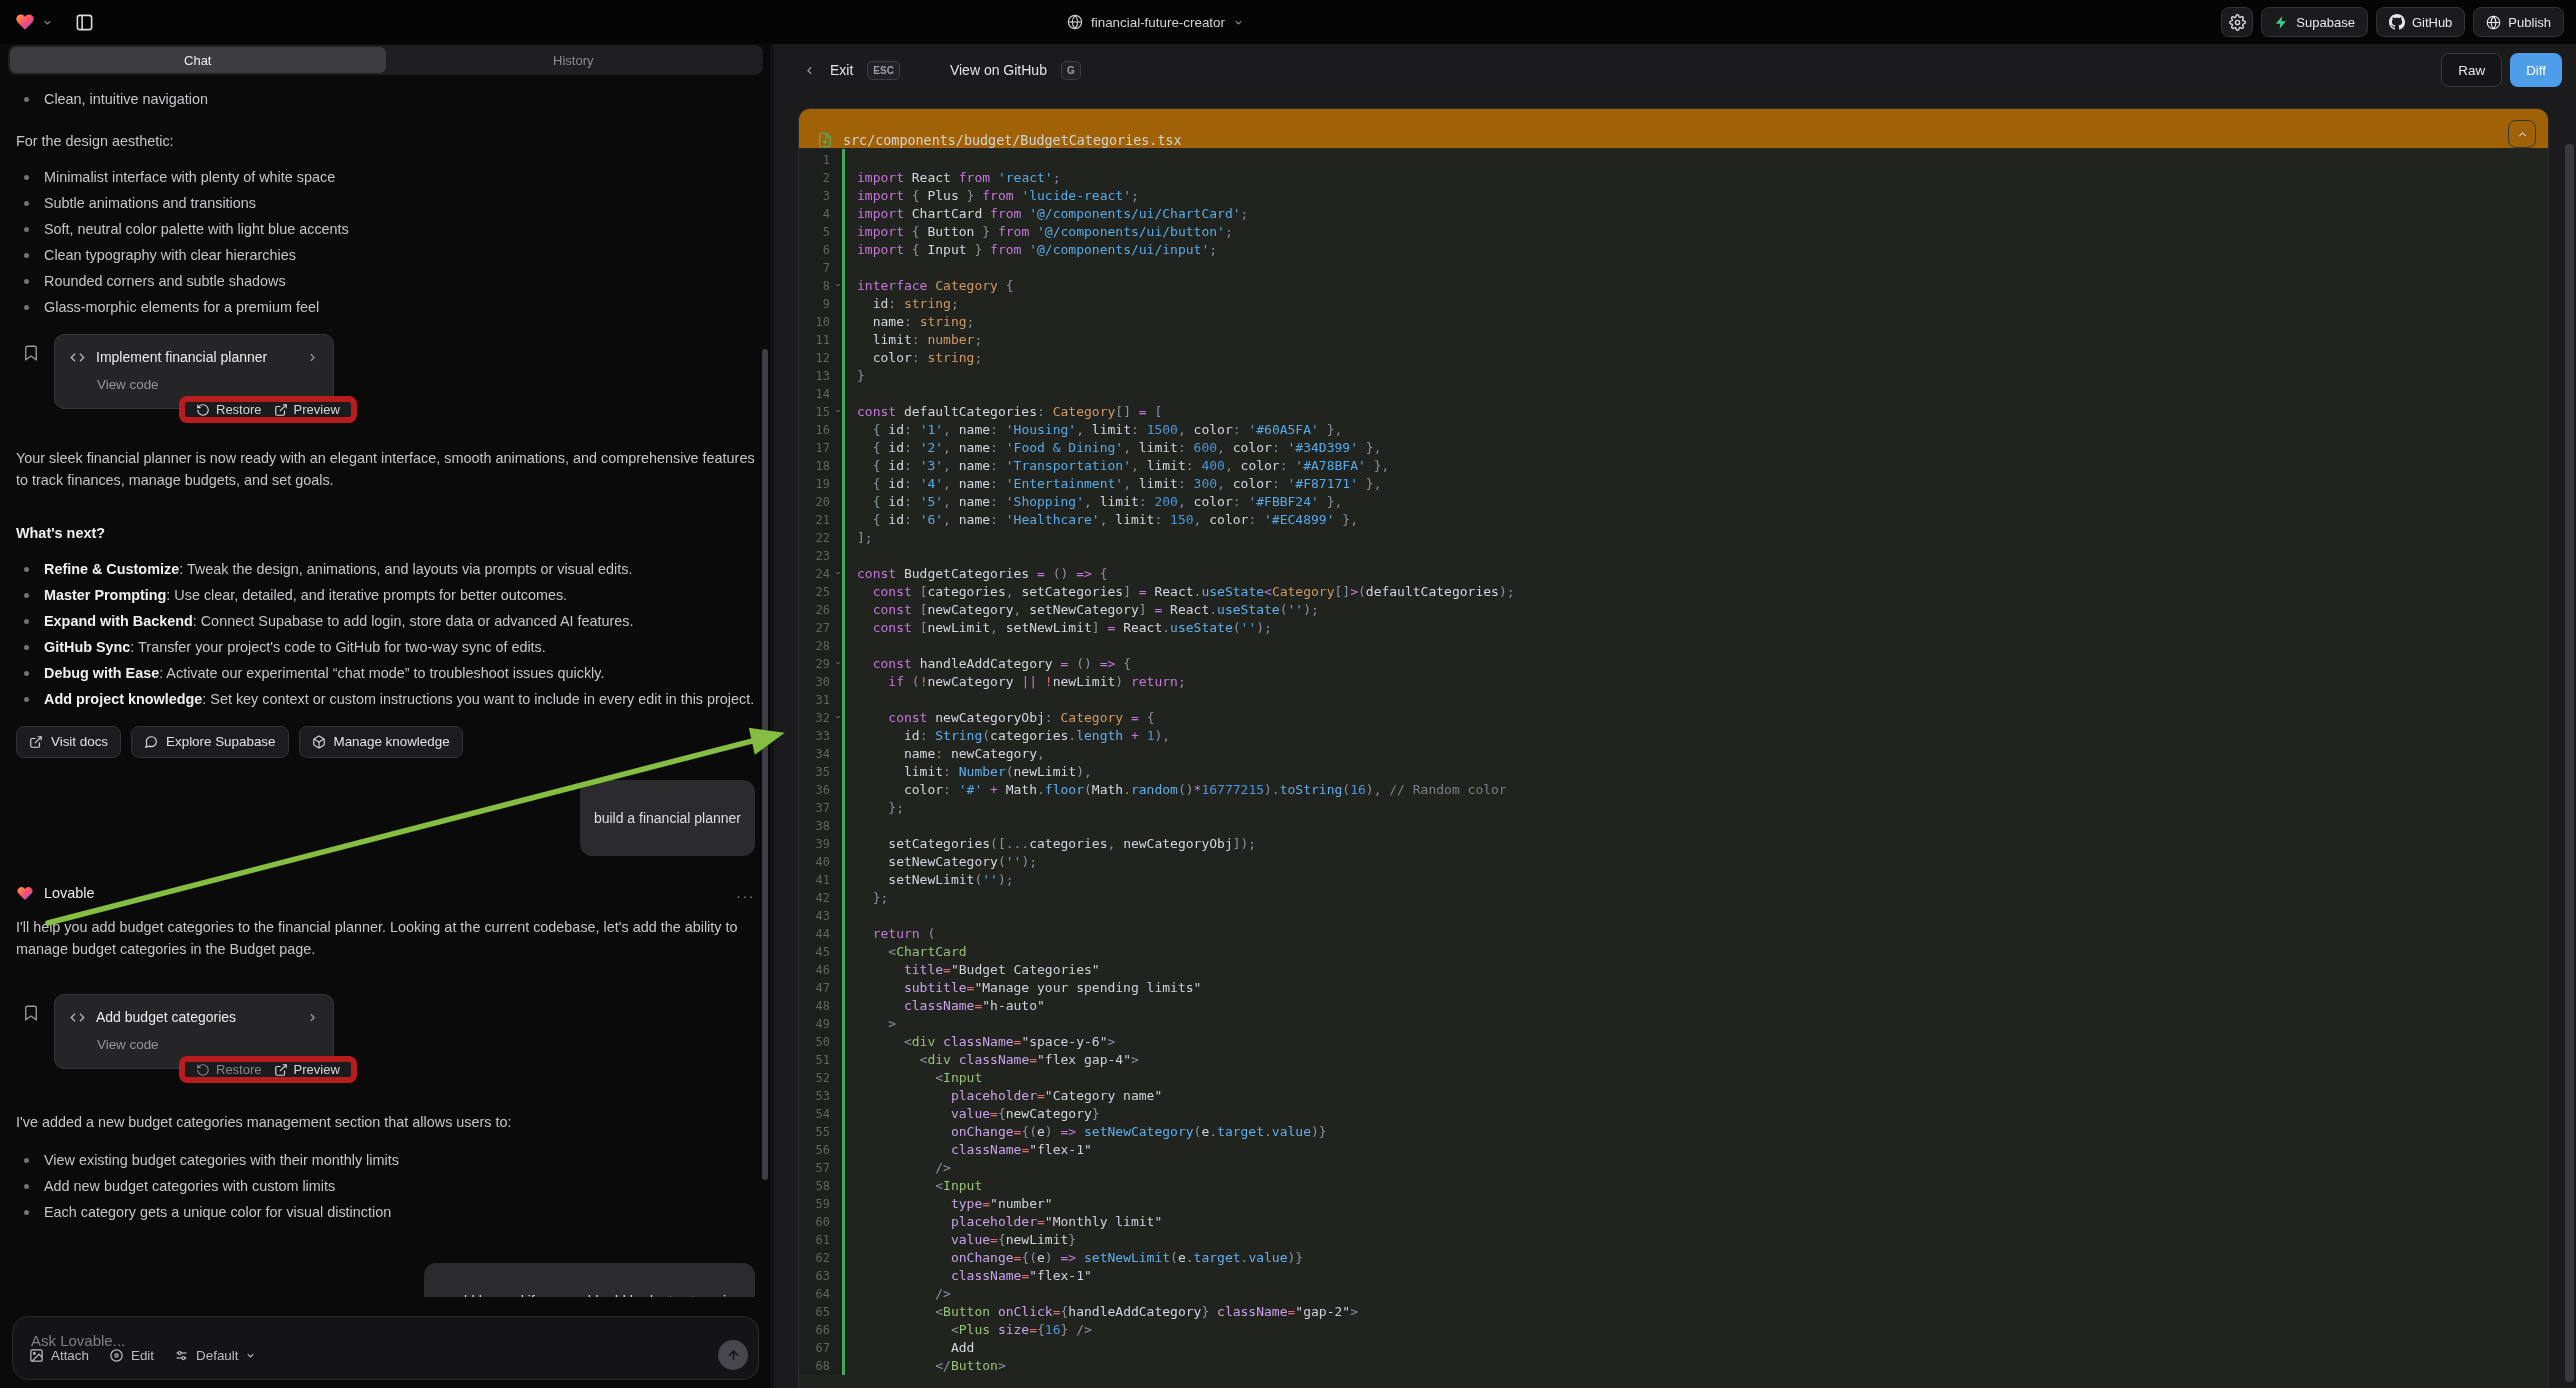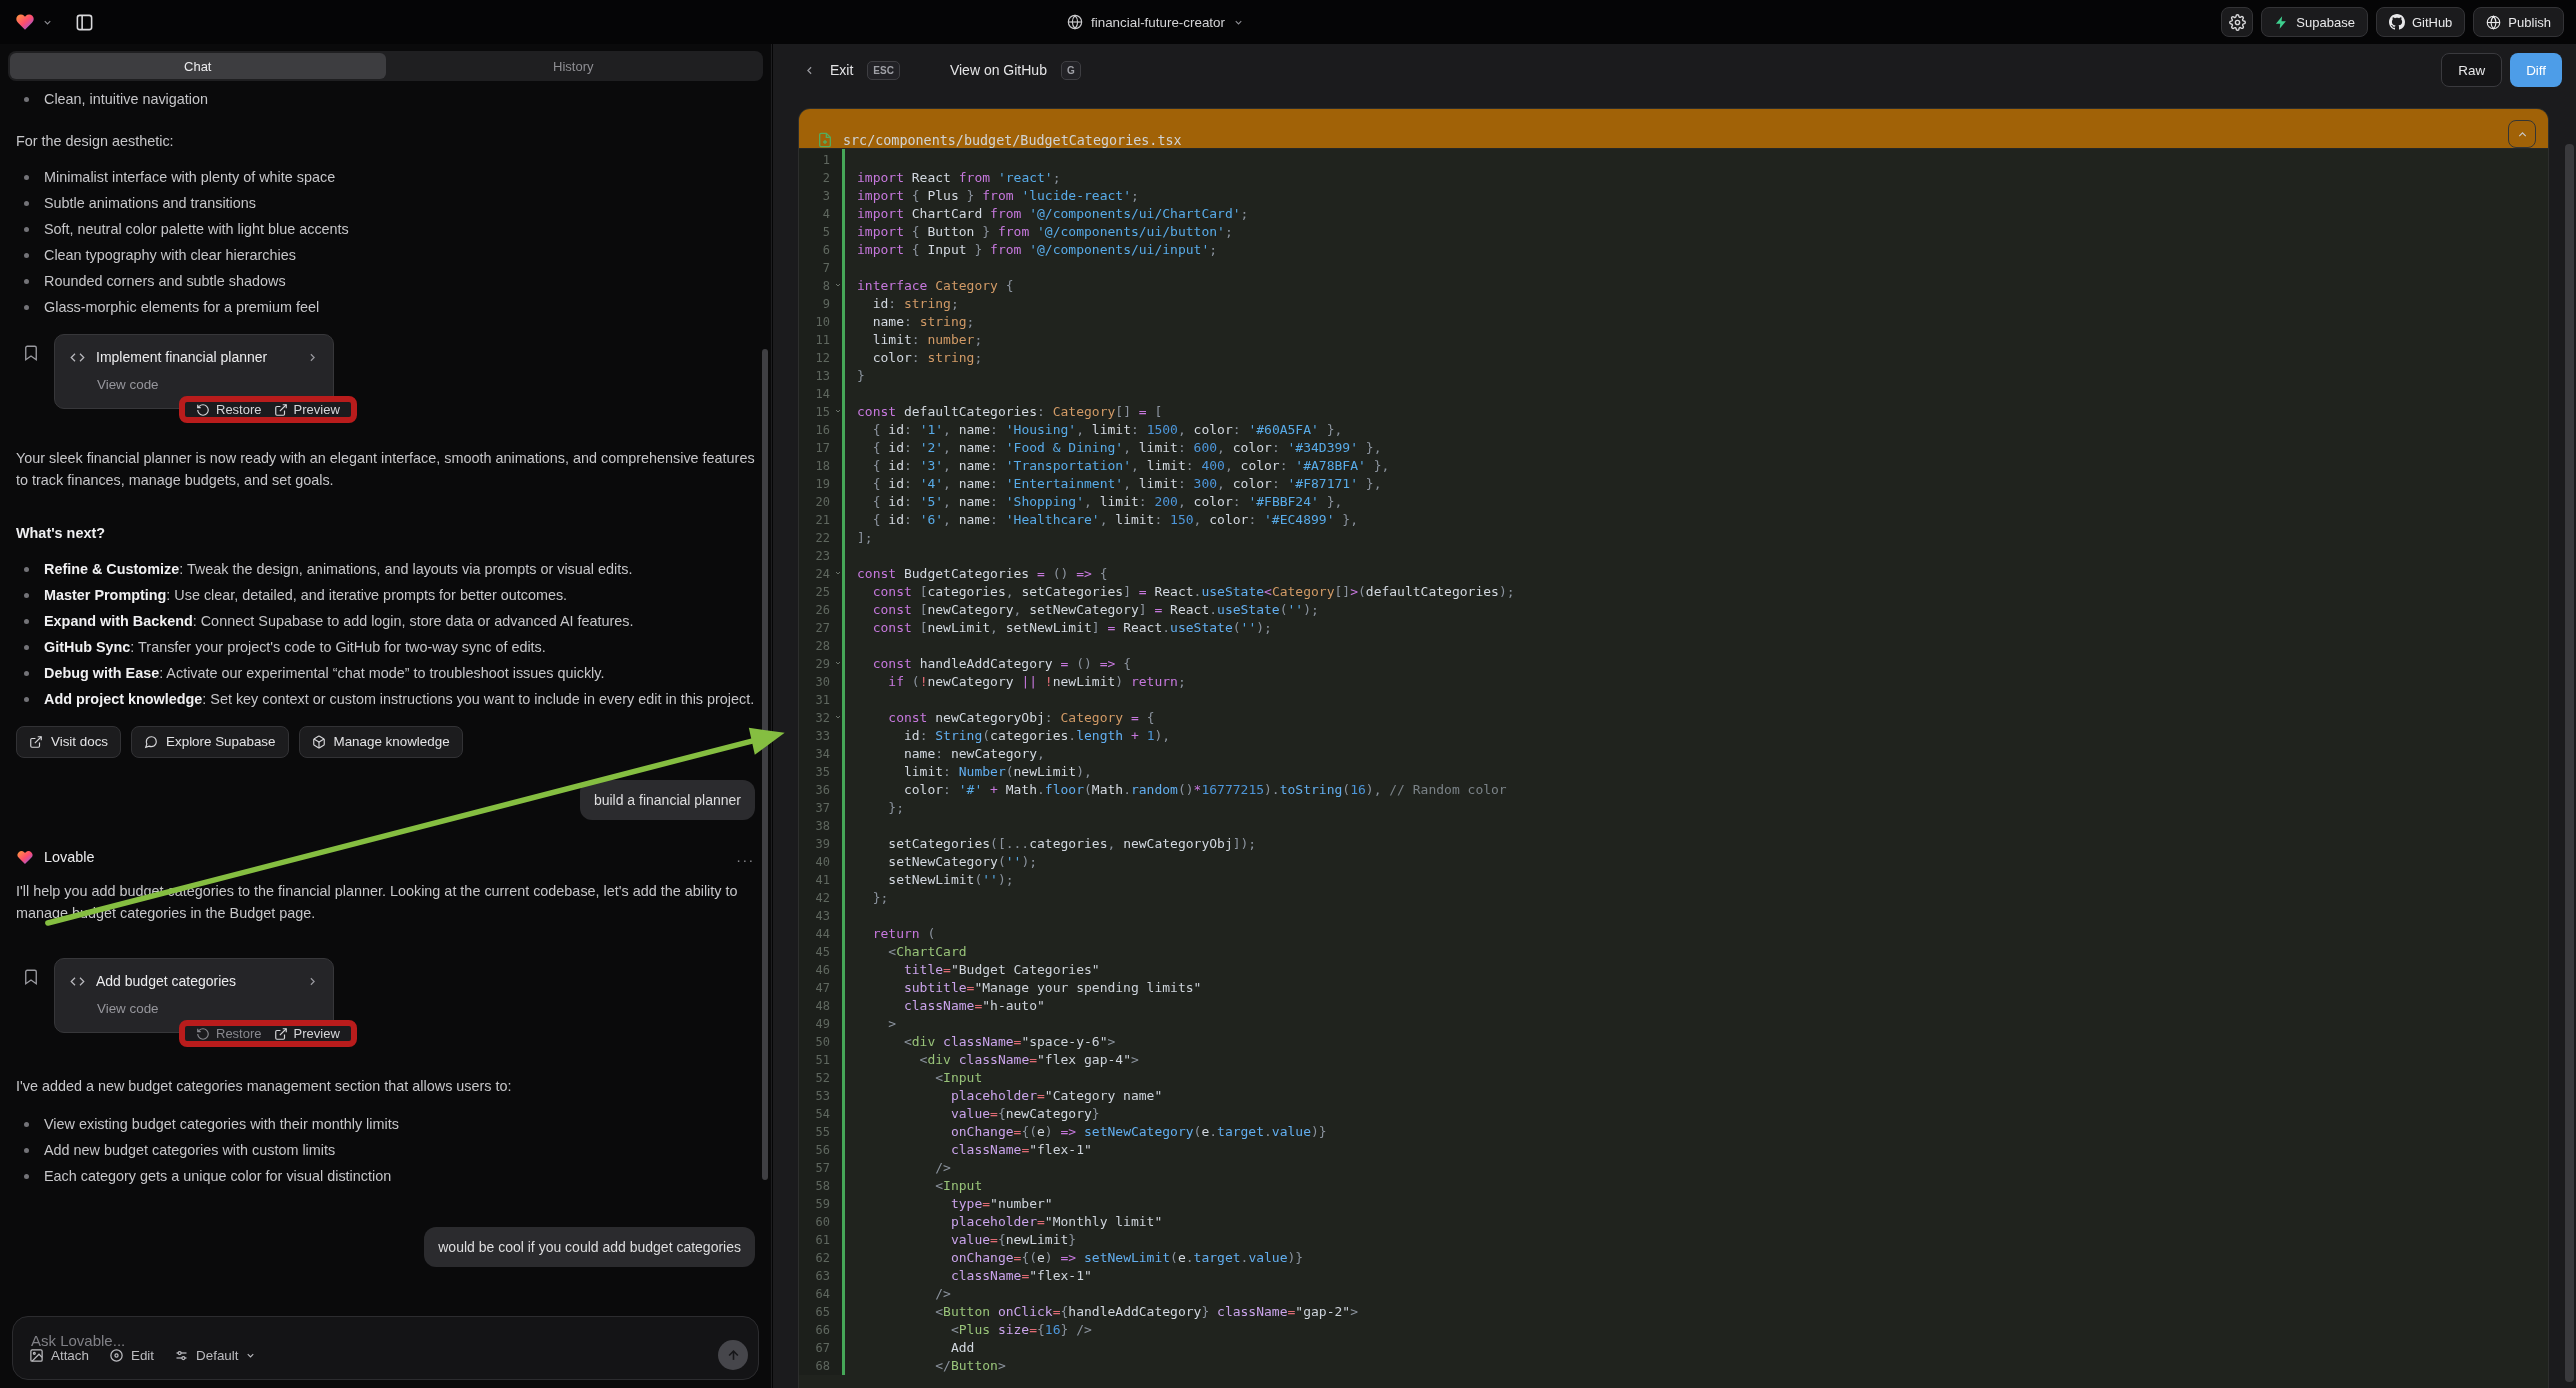--- a/index.html
+++ b/index.html
@@ -20,21 +20,21 @@
                gap:8px; font-size:13.4px; color:#d4d4d6; }
   .tb-right { position:absolute; right:12px; top:7px; display:flex; gap:8px; }
   .tb-btn { height:30px; display:flex; align-items:center; gap:7px; padding:0 12px;
             background:#1b1b1d; border:1px solid #333336; border-radius:8px;
             color:#e8e8ea; font-size:13px; cursor:pointer; }
   .tb-btn.icon-only { width:32px; padding:0; justify-content:center; }
 
   
   .left-panel { position:absolute; top:44px; left:0; width:772px; bottom:0; background:#0a0a0b;
                 border-right:1px solid #1e1e20; }
-  .tabs { position:absolute; top:7px; left:8px; right:8px; height:30px; background:#1f1f21;
+  .tabs { position:absolute; top:1px; left:8px; right:8px; height:30px; background:#1f1f21;
           border-radius:8px; padding:2px; display:flex; }
   .tab { flex:1; display:flex; align-items:center; justify-content:center; font-size:13px;
          color:#8e8e93; border-radius:6px; cursor:pointer; }
   .tab.active { background:#3d3d40; color:#ececee; }
 
   .chat { position:absolute; top:36px; left:0; right:0; height:1217px; overflow:hidden;
           padding:8px 16px 0 16px; font-size:14.4px; line-height:22px; color:#c6c6c9; }
   .chat p { margin:0; }
   .chat ul { list-style:none; }
   .chat li { position:relative; padding-left:28px; margin-bottom:4px; line-height:22px; }
@@ -55,21 +55,21 @@
           font-size:13px; color:#d6d6d9; white-space:nowrap; z-index:5; }
   .pill .half { display:flex; align-items:center; gap:6px; cursor:pointer; }
   .pill .dim { color:#88888e; }
 
   .quick-actions { display:flex; gap:10px; margin-top:16px; }
   .qa-btn { height:32px; display:flex; align-items:center; gap:8px; padding:0 12px;
             background:#1c1c1e; border:1px solid #323235; border-radius:8px; color:#e3e3e5;
             font-size:13.4px; cursor:pointer; white-space:nowrap; }
 
   .bubble-row { display:flex; justify-content:flex-end; }
-  .bubble { background:#2b2b2e; border-radius:12px; padding:9px 14px; color:#dededf;
+  .bubble { background:#2b2b2e; border-radius:12px; padding:27px 14px; color:#dededf;
             font-size:14px; max-width:558px; }
 
   .lov-header { display:flex; align-items:center; gap:10px; margin-top:26px; }
   .lov-name { color:#ececee; font-size:14.4px; }
   .lov-dots { margin-left:auto; color:#85858a; font-size:15px; letter-spacing:2px; cursor:pointer; }
 
   .composer { position:absolute; left:12px; right:12px; bottom:8px; height:64px;
               background:#141416; border:1px solid #2c2c2f; border-radius:16px; }
   .composer input { width:95%; background:transparent; border:none; outline:none;
                     padding:15px 18px 0 18px; font-size:15px; color:#d8d8da;

